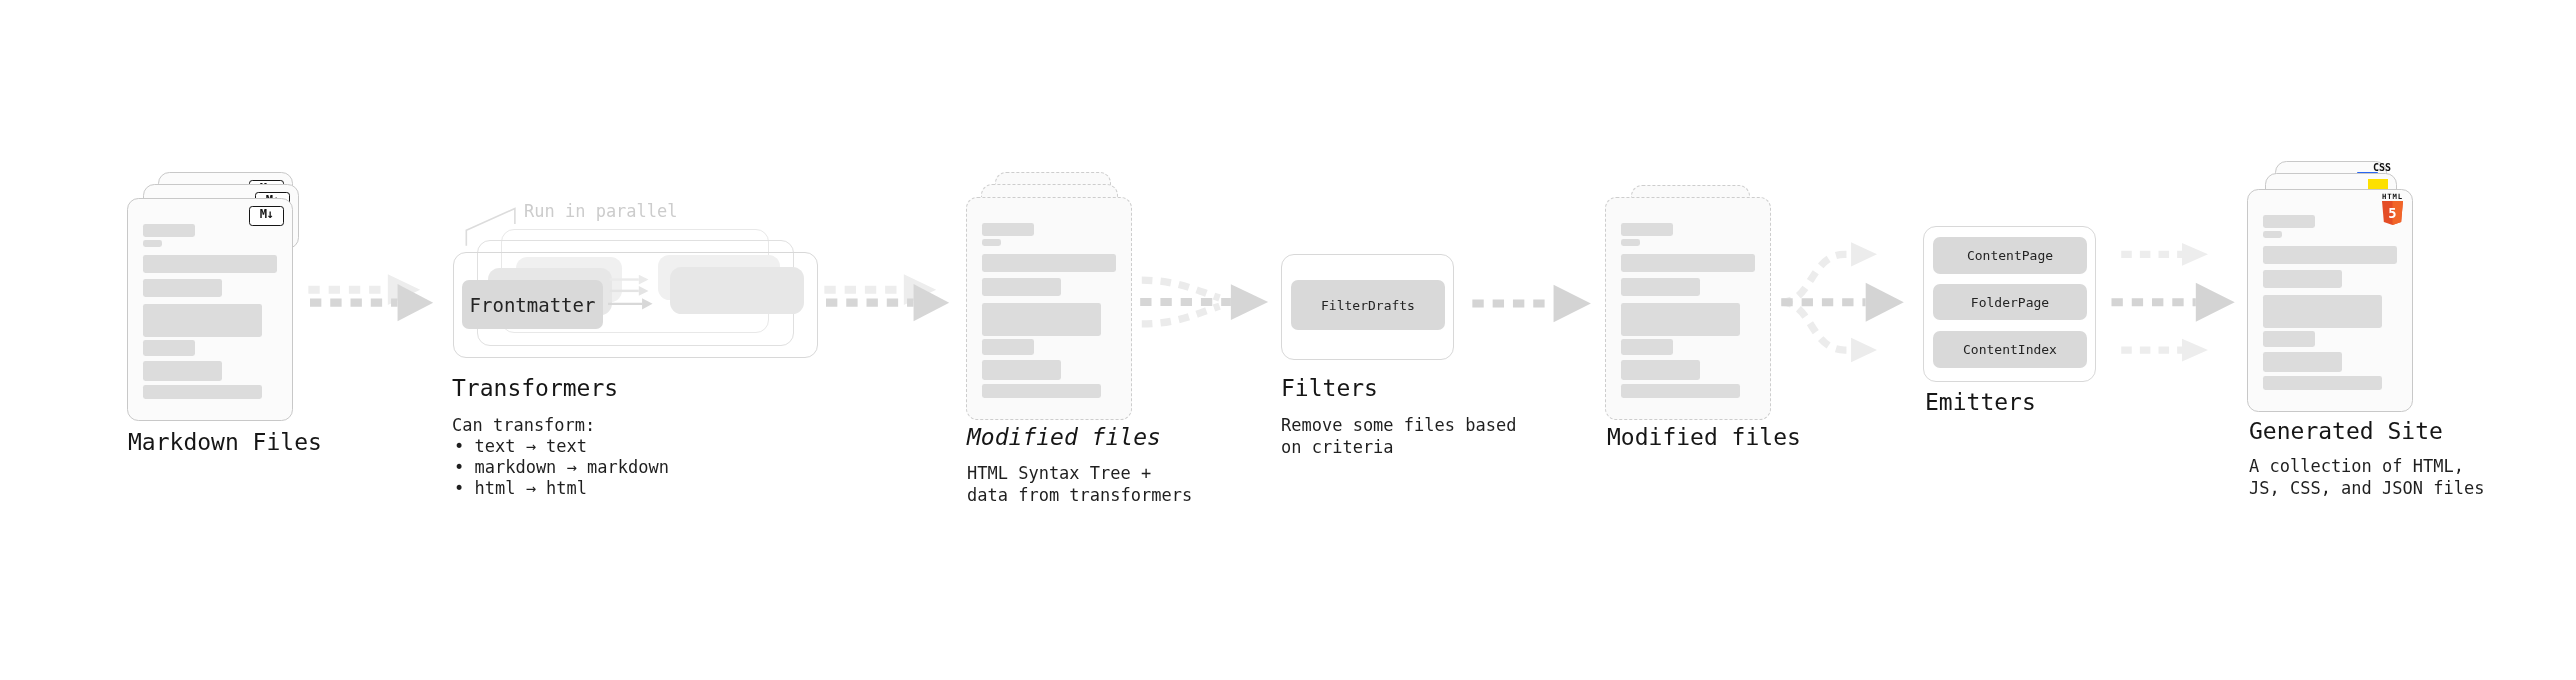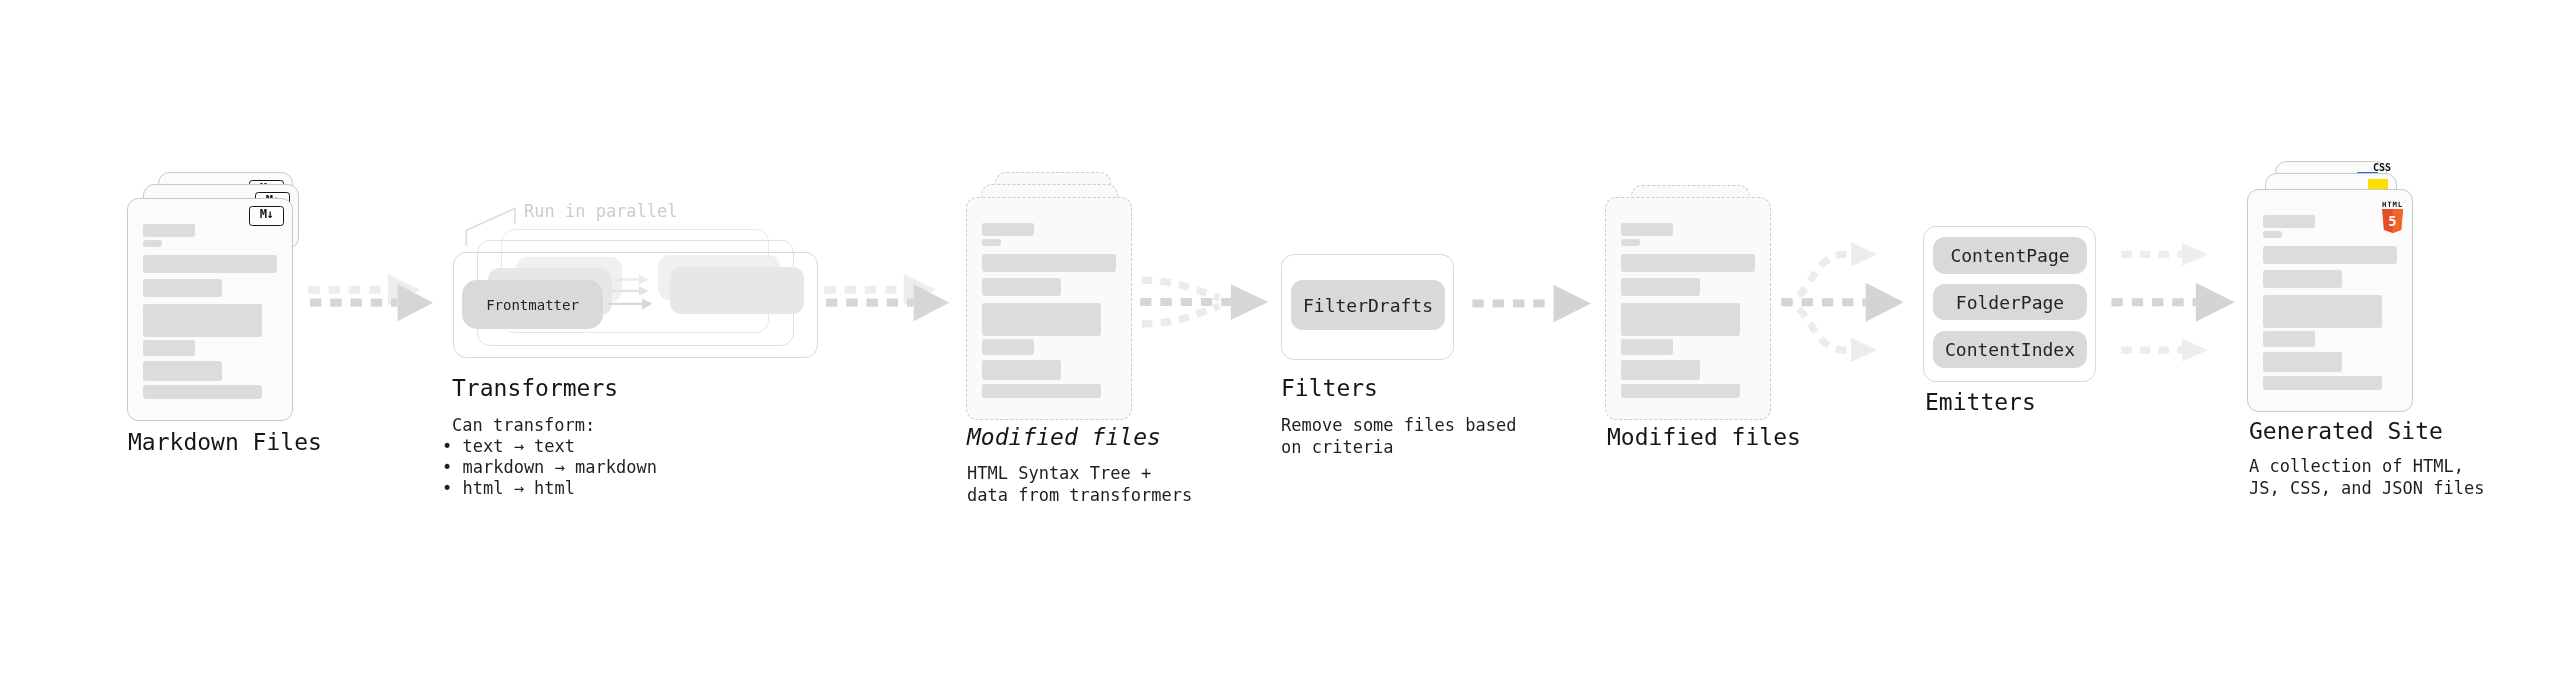--- a/index.html
+++ b/index.html
@@ -16,37 +16,37 @@
   .b5{top:105px;width:119px;height:32.5px;}
   .b6{top:141px;width:52px;height:16.3px;}
   .b7{top:162px;width:79px;height:19.5px;}
   .b8{top:186px;width:119px;height:14px;}
   
   .md-icon{position:absolute;top:6.5px;right:8.1px;width:33px;height:18.7px;border:1.6px solid #151515;border-radius:3.3px;
            background:#ffffff;color:#151515;font-weight:bold;font-size:12.2px;line-height:15.4px;text-align:center;letter-spacing:-0.8px;}
   
   .frame{position:absolute;box-sizing:border-box;border:1.6px solid #d8d8d8;border-radius:13px;background:transparent;}
   .frame.white{background:#ffffff;}
-  .node{position:absolute;box-sizing:border-box;background:#d9d9d9;border-radius:15px;display:flex;
-        align-items:center;justify-content:center;font-size:14px;color:#242424;}
-  .node.small{font-size:18px;border-radius:12px;}
+  .node{position:absolute;box-sizing:border-box;background:#d9d9d9;border-radius:7px;display:flex;
+        align-items:center;justify-content:center;font-size:19px;color:#242424;}
+  .node.small{font-size:13px;border-radius:7px;}
   .ghost{position:absolute;border-radius:11.4px;}
   .g1{background:#e7e7e7;}
   .g2{background:#f0f0f0;}
   
   .title{position:absolute;font-size:23px;line-height:26px;color:#161616;white-space:pre;}
   .desc{position:absolute;font-size:17px;line-height:22px;color:#1f1f1f;white-space:pre-line;}
   .bullets{position:absolute;font-size:17px;line-height:21px;color:#1f1f1f;}
   .callout-text{position:absolute;font-size:17px;color:#cccccc;white-space:pre;}
   
   .css-badge{position:absolute;top:2.4px;right:8.1px;width:21px;text-align:center;}
   .css-word{font-size:10px;font-weight:bold;color:#111111;line-height:7.3px;letter-spacing:0px;margin-left:16px;}
   .css-bar{height:3.3px;background:#2965f1;margin-top:0.8px;border-radius:0.8px;}
   .js-badge{position:absolute;top:4.9px;right:8.1px;width:20.3px;height:10.6px;background:#fde000;}
-  .html5{position:absolute;top:1.6px;right:7.3px;width:24.4px;text-align:center;margin-top:8px;}
+  .html5{position:absolute;top:1.6px;right:7.3px;width:24.4px;text-align:center;}
   .html-word{font-size:7.3px;font-weight:bold;color:#111111;line-height:9px;letter-spacing:0.8px;}
   svg{position:absolute;overflow:visible;}
 </style>
 </head>
 <body>
 
 <div id="canvas">
 
   <div class="doc" style="left:158px;top:172px;width:135px;height:65px;">
     <div class="md-icon"><span>M↓</span></div>
@@ -95,21 +95,21 @@
     <line x1="2" y1="8" x2="38" y2="8" stroke="#eaeaea" stroke-width="3"></line>
     <polygon points="38,2 50,8 38,14" fill="#eaeaea"></polygon>
     <line x1="2" y1="22" x2="38" y2="22" stroke="#e4e4e4" stroke-width="3"></line>
     <polygon points="38,16 50,22 38,28" fill="#e4e4e4"></polygon>
     <line x1="0" y1="38" x2="42" y2="38" stroke="#d8d8d8" stroke-width="3"></line>
     <polygon points="42,31 55,38 42,45" fill="#d8d8d8"></polygon>
   </svg>
 
   <div class="title" style="left:452px;top:375px;">Transformers</div>
   <div class="desc" style="left:452px;top:414px;">Can transform:</div>
-  <div class="bullets" style="left:442px;top:436px;">
+  <div class="bullets" style="left:454px;top:436px;">
     <div>• text → text</div>
     <div>• markdown → markdown</div>
     <div>• html → html</div>
   </div>
 
   <svg style="left:813px;top:267px;" width="150" height="77" viewBox="0 0 185 95">
     <line x1="14" y1="28" x2="112" y2="28" stroke="#ededed" stroke-width="10" stroke-dasharray="14 11"></line>
     <polygon points="112,9 152,28 112,47" fill="#ededed"></polygon>
     <line x1="16" y1="44" x2="124" y2="44" stroke="#d6d6d6" stroke-width="10" stroke-dasharray="14 11"></line>
     <polygon points="124,21 168,44 124,67" fill="#d6d6d6"></polygon>

